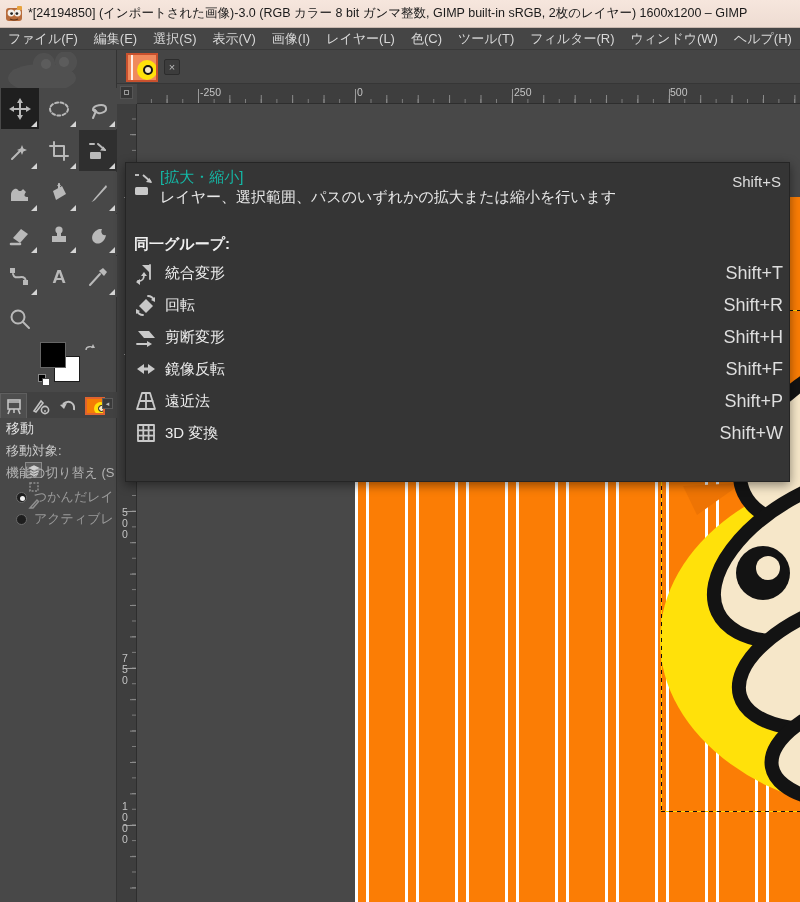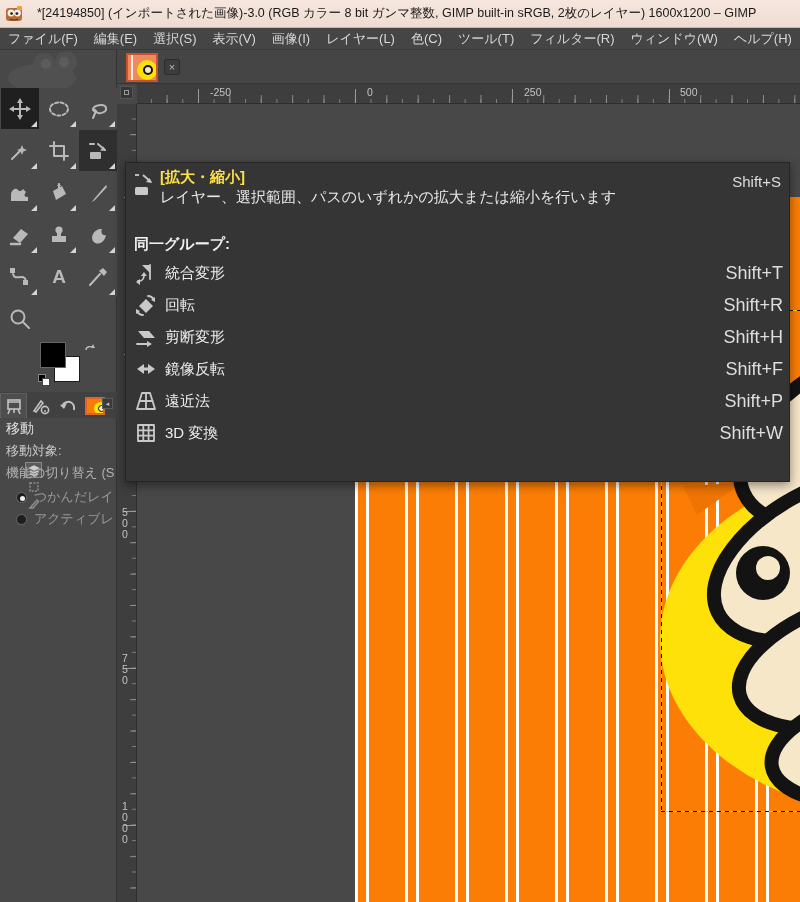--- a/index.html
+++ b/index.html
@@ -3,21 +3,21 @@
 <meta charset="utf-8">
 <style>
   * { margin:0; padding:0; box-sizing:border-box; }
   html,body { width:800px; height:902px; overflow:hidden; }
   body { position:relative; background:#484848; font-family:"Liberation Sans","DejaVu Sans",sans-serif; }
   .abs { position:absolute; }
 
   
   #titlebar { left:0; top:0; width:800px; height:28px; background:linear-gradient(#f6e6dd,#eedcd2);
     border-bottom:1px solid #c9b8af; display:flex; align-items:center; padding-left:5px; }
-  #titlebar .ttl { font-size:12.5px; color:#1a1a1a; margin-left:14px; white-space:nowrap; }
+  #titlebar .ttl { font-size:12.5px; color:#1a1a1a; margin-left:5px; white-space:nowrap; }
 
   
   #menubar { left:0; top:28px; width:800px; height:22px; background:#454545; display:flex; align-items:center;
     border-bottom:1px solid #393939; }
   .menu-item { color:#d8d8d8; font-size:13px; padding:2px 8px; white-space:nowrap; }
 
   
   #leftpanel { left:0; top:50px; width:117px; height:852px; background:#484848; border-right:1px solid #333; }
   #wilber { left:4px; top:2px; opacity:.55; }
   #toolgrid { left:1px; top:38px; width:116px; display:grid; grid-template-columns:repeat(3,38px); grid-auto-rows:41px; gap:1px; }
@@ -74,21 +74,21 @@
   #ruler-corner i { position:absolute; left:3px; top:3px; width:5px; height:5px; border:1px solid #9a9a9a; }
 
   #ruler-h { left:137px; top:84px; width:663px; height:20px; background:#3e3e3e; border-bottom:1px solid #2e2e2e;
     background-image:
       linear-gradient(90deg,#9a9a9a 0 1px,transparent 1px),
       linear-gradient(90deg,#8a8a8a 0 1px,transparent 1px),
       linear-gradient(90deg,#7d7d7d 0 1px,transparent 1px);
     background-size:157px 14px,31.4px 8px,15.7px 4px;
     background-position:61px bottom,29.6px bottom,13.9px bottom;
     background-repeat:repeat-x; }
-  .hlab { top:86px; font-size:10.5px; color:#c3c3c3;margin-left:10px; }
+  .hlab { top:86px; font-size:10.5px; color:#c3c3c3; }
   #ruler-v { left:117px; top:104px; width:20px; height:798px; background:#3e3e3e; border-right:1px solid #2e2e2e;
     background-image:
       linear-gradient(#9a9a9a 0 1px,transparent 1px),
       linear-gradient(#8a8a8a 0 1px,transparent 1px),
       linear-gradient(#7d7d7d 0 1px,transparent 1px);
     background-size:12px 157px,6px 31.4px,4px 15.7px;
     background-position:right 93px,right 30.2px,right 14.5px;
     background-repeat:repeat-y; }
   .vlab { left:119px; font-size:10.5px; color:#c3c3c3; writing-mode:vertical-rl; text-orientation:upright; letter-spacing:-1px; }
 
@@ -101,21 +101,21 @@
   #layer-bounds { position:absolute; left:524px; top:206px; width:139px; height:502px; }
   .dashv { position:absolute; top:0; width:1px; height:100%;
     background:repeating-linear-gradient(#101010 0 4px,#ffd400 4px 8px); }
   .dashh { position:absolute; left:0; width:100%; height:1px;
     background:repeating-linear-gradient(90deg,#101010 0 4px,#ffd400 4px 8px); }
 
   
   #tooltip { left:125px; top:162px; width:665px; height:320px; background:#353535; border:1px solid #252525;
     box-shadow:0 3px 10px rgba(0,0,0,.45); color:#ececec; z-index:50; }
   #tt-head-icon { left:7px; top:8px; }
-  #tt-title { left:34px; top:5px; font-size:15px; font-weight:bold; color:#fde047; }
+  #tt-title { left:34px; top:5px; font-size:15px; font-weight:normal; color:#14b8a6; }
   #tt-desc { left:34px; top:25px; font-size:15px; color:#e8e8e8; white-space:nowrap; }
   #tt-shortcut { right:8px; top:10px; font-size:15px; color:#dedede; }
   #tt-group-label { left:8px; top:72px; font-size:15px; font-weight:bold; color:#f0f0f0; }
   .tt-row { left:8px; width:649px; height:32px; display:flex; align-items:center; }
   .tt-row svg { flex:0 0 auto; stroke:#c9c9c9; fill:none; stroke-width:1.8; stroke-linejoin:round; stroke-linecap:round; }
   .tt-row svg .f { fill:#c9c9c9; stroke:none; }
   .tt-label { font-size:15px; color:#ececec; margin-left:7px; }
   .tt-sc { margin-left:auto; font-size:18px; color:#dedede; }
 </style>
 </head>

